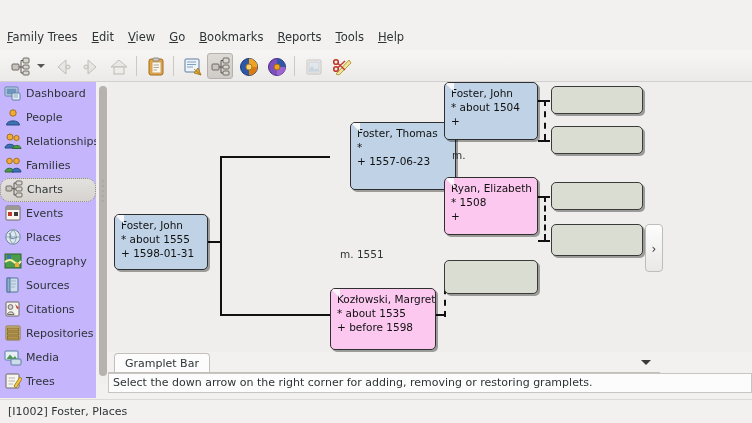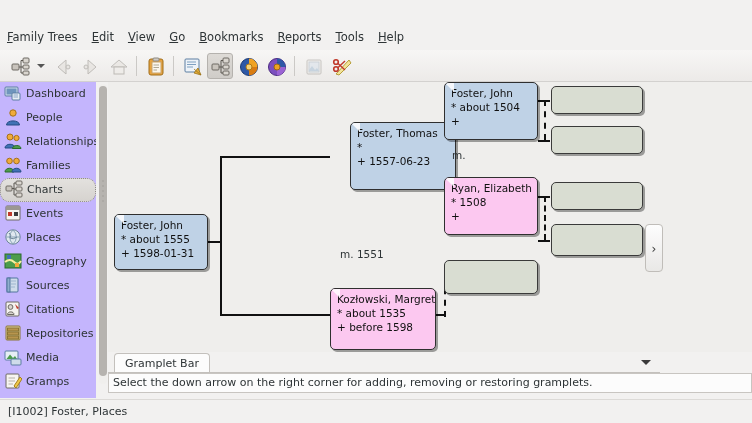--- a/index.html
+++ b/index.html
@@ -345,21 +345,21 @@
           </svg></span><span class="side-label">Repositories</span></div>
       <div class="side-item"><span class="side-ico"><svg width="18" height="18" viewBox="0 0 18 18">
             <rect x="1" y="3" width="13" height="9" rx="1" fill="#e7eef5" stroke="#5c7fa3"></rect>
             <path d="M2.5 11 L6 6.5 L9 10 L11 8 L13 11 Z" fill="#4c9c4c"></path>
             <rect x="7" y="11" width="10" height="6" rx="1" fill="#cfdcea" stroke="#5c7fa3"></rect>
           </svg></span><span class="side-label">Media</span></div>
       <div class="side-item"><span class="side-ico"><svg width="18" height="18" viewBox="0 0 18 18">
             <rect x="2" y="2" width="13" height="14" rx="1" fill="#f7f5f1" stroke="#6e6a64"></rect>
             <path d="M4.5 6 H11 M4.5 9 H11 M4.5 12 H9" stroke="#b6b1a8"></path>
             <path d="M10 14 L16 5 L18 7 L12 16 Z" fill="#f0c84a" stroke="#a5801a"></path>
-          </svg></span><span class="side-label">Gramps</span></div>
+          </svg></span><span class="side-label">Trees</span></div>
     </div>
   <div class="side-scroll">
     <div class="side-thumb"></div>
   </div>
   <div class="splitter-grip">
     <i style="top:2px"></i>
       <i style="top:7px"></i>
       <i style="top:12px"></i>
       <i style="top:17px"></i>
       <i style="top:22px"></i>

